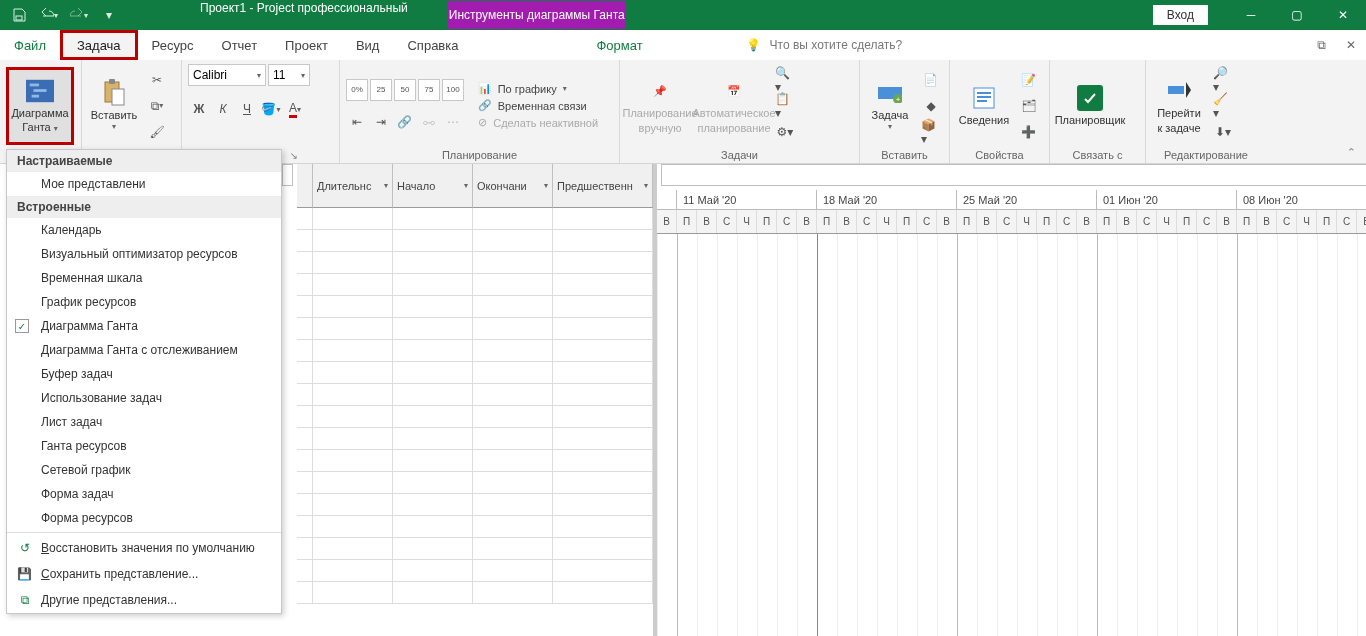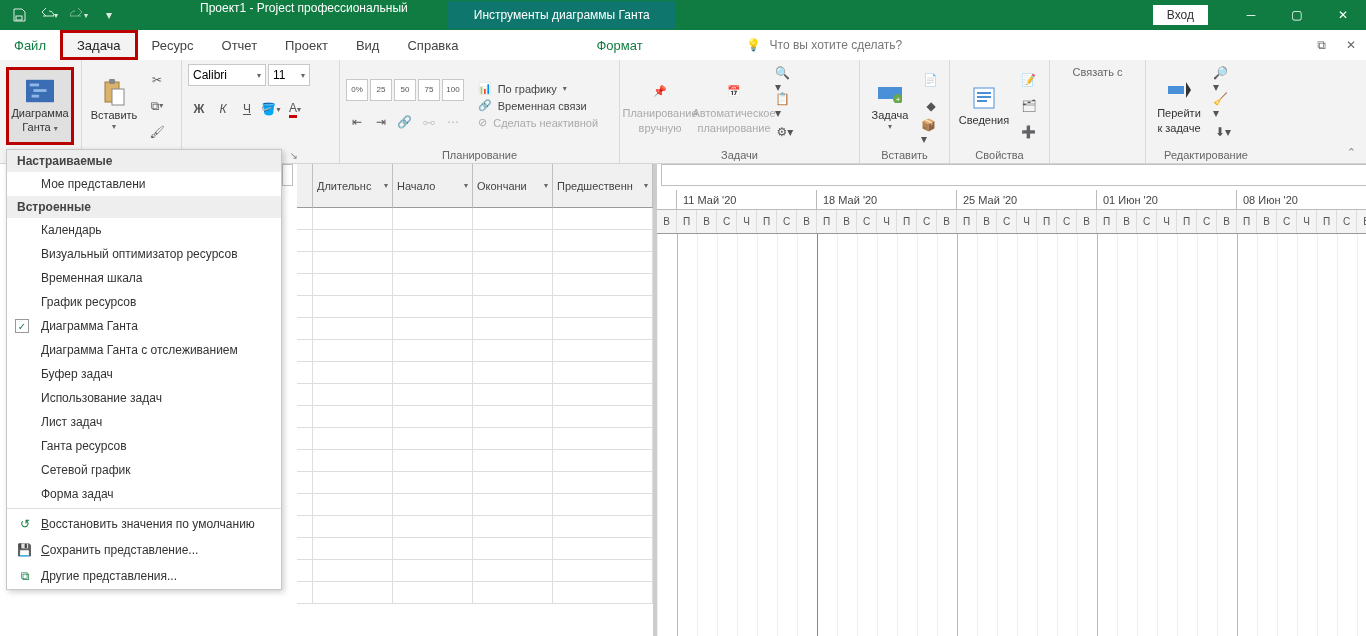--- a/index.html
+++ b/index.html
@@ -4,21 +4,21 @@
 <style>
 * { box-sizing: border-box; margin: 0; padding: 0; font-family: "Segoe UI", Tahoma, sans-serif; }
 body { width: 1366px; height: 636px; background: #fff; overflow: hidden; font-size: 12px; }
 
 
 .titlebar { height: 30px; background: #107c41; color: #fff; display: flex; align-items: center; position: relative; }
 .qat { display: flex; align-items: center; gap: 8px; padding: 0 8px; }
 .qat-btn { width: 22px; height: 22px; display: flex; align-items: center; justify-content: center; color: #fff; opacity: .85; }
 .title-center { position: absolute; left: 0; right: 0; text-align: left; padding-left: 200px; display: flex; gap: 40px; pointer-events: none; }
 .title-center span { font-size: 12px; }
-.toolsname { background: #0f766e; padding: 7px 26px; }
+.toolsname { background: #a21caf; padding: 7px 1px; }
 .win-ctrls { position: absolute; right: 0; display: flex; align-items: center; gap: 0; }
 .login-btn { background: #fff; color: #333; padding: 3px 14px; margin-right: 20px; font-size: 12px; }
 .win-btn { width: 46px; height: 30px; display: flex; align-items: center; justify-content: center; color: #fff; }
 
 
 .tabrow { height: 30px; background: #fff; border-bottom: 0; display: flex; align-items: stretch; position: relative; }
 .tab { padding: 0 14px; display: flex; align-items: center; font-size: 13px; color: #444; cursor: default; }
 .tab.file { color: #107c41; font-weight: 400; }
 .tab.active { border: 3px solid #b00; background: #f3f3f3; color: #222; }
 .tab.format { color: #107c41; }
@@ -313,20 +313,31 @@
       <div class="stackcol">
         <div class="smallbtn">📝</div>
         <div class="smallbtn">🗂</div>
         <div class="smallbtn">➕</div>
       </div>
     </div>
     <div class="group-label">Свойства</div>
   </div>
 
   <div class="group" style="width:96px">
+    <div class="group-body">
+      <div class="bigbtn">
+        <div class="icon24">
+            <svg width="26" height="26">
+              <rect width="26" height="26" rx="3" fill="#107c41"></rect>
+              <path d="M8 14l3 3 7-8" stroke="#fff" stroke-width="2" fill="none"></path>
+            </svg>
+          </div>
+        <span>Планировщик</span>
+      </div>
+    </div>
     <div class="group-label">Связать с</div>
   </div>
 
   <div class="group" style="width:120px;border-right:none">
     <div class="group-body">
       <div class="bigbtn" style="width:54px">
         <div class="icon24">
             <svg width="26" height="22">
               <rect x="2" y="6" width="16" height="8" fill="#4a90d9"></rect>
               <path d="M20 2l5 8-5 8" fill="#333"></path>
@@ -604,20 +615,21 @@
         <div class="vm-item"><span>Временная шкала</span></div>
         <div class="vm-item"><span>График ресурсов</span></div>
         <div class="vm-item"><span class="chk">✓</span><span>Диаграмма Ганта</span></div>
         <div class="vm-item"><span>Диаграмма Ганта с отслеживанием</span></div>
         <div class="vm-item"><span>Буфер задач</span></div>
         <div class="vm-item"><span>Использование задач</span></div>
         <div class="vm-item"><span>Лист задач</span></div>
         <div class="vm-item"><span>Ганта ресурсов</span></div>
         <div class="vm-item"><span>Сетевой график</span></div>
         <div class="vm-item"><span>Форма задач</span></div>
+        <div class="vm-item"><span>Форма ресурсов</span></div>
       </div>
   <div class="vm-sep"></div>
   <div class="vm-bottom">
         <span class="bi">↺</span>
         <span><span class="underline-accel">В</span><span id="reset-rest">осстановить значения по умолчанию</span></span>
       </div>
   <div class="vm-bottom">
         <span class="bi">💾</span>
         <span><span class="underline-accel">С</span><span id="save-rest">охранить представление...</span></span>
       </div>

